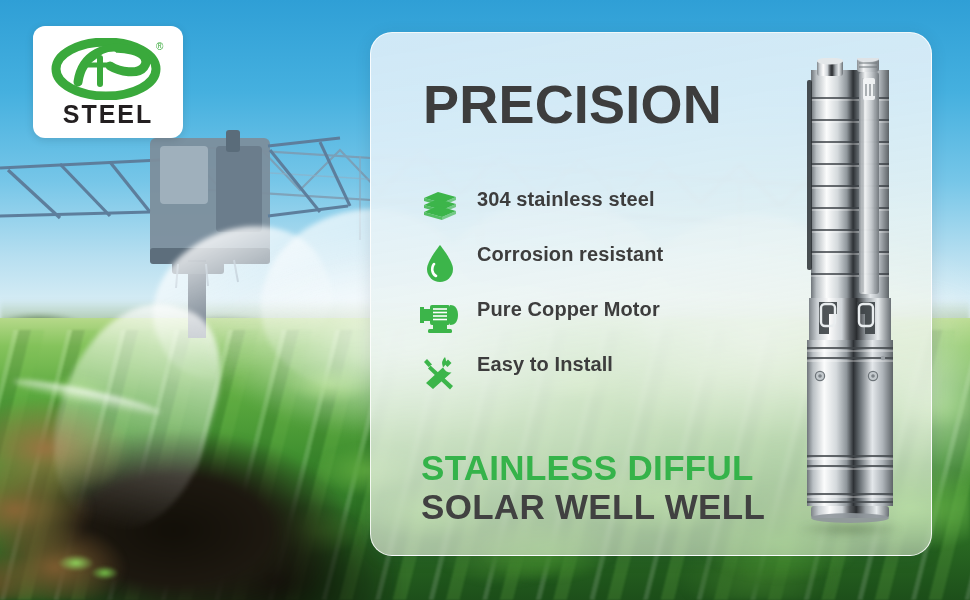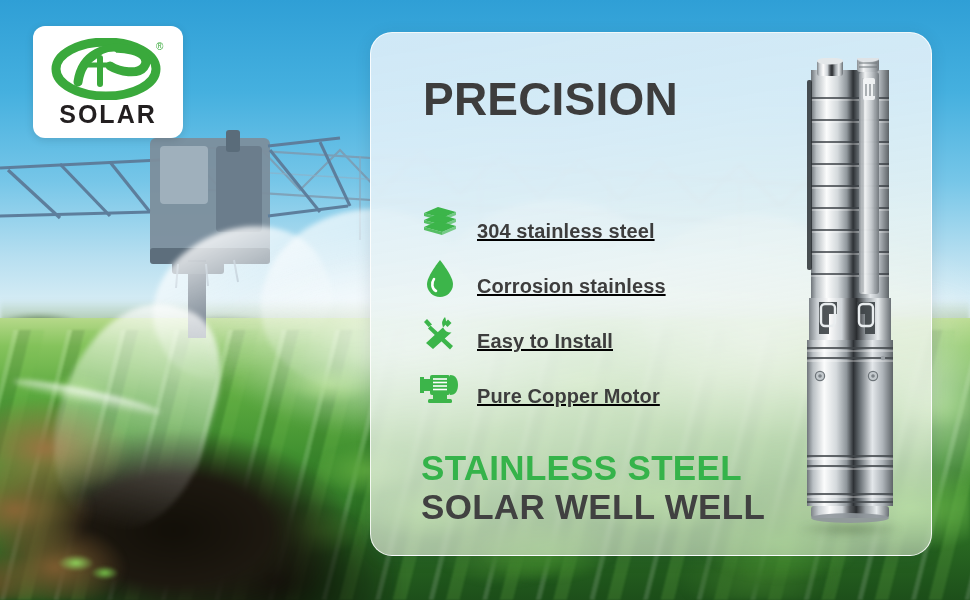--- a/index.html
+++ b/index.html
@@ -151,26 +151,26 @@
         rgba(236,243,232,.80) 66%,
         rgba(232,240,224,.66) 84%,
         rgba(228,238,218,.55) 100%);
     border:1px solid rgba(255,255,255,.85);
     box-shadow:0 3px 16px rgba(20,50,70,.13);
     backdrop-filter:blur(2px);
   }
 
   .headline {
     position:absolute; left:52px; top:40px;
-    font-size:46px; font-weight:bold; color:#3d3d3d;
+    font-size:54px; font-weight:bold; color:#3d3d3d;
     line-height:1.16; letter-spacing:.2px;
   }
 
   .features { position:absolute; left:48px; top:155px; width:330px; }
-  .feature { display:flex; align-items:flex-end; height:55px;text-decoration:underline; }
+  .feature { display:flex; align-items:flex-start; height:55px; }
   .feature .ico {
     width:42px; height:40px; flex:0 0 42px;
     display:flex; align-items:center; justify-content:center;
   }
   .feature .txt {
     margin-left:16px; font-size:20px; font-weight:bold;
     color:#3d3d3d; letter-spacing:.1px; white-space:nowrap;
   }
 
   .subhead { position:absolute; left:50px; top:415px; }
@@ -279,21 +279,21 @@
     <div class="logo-mark">
       <svg width="120" height="62" viewBox="0 0 120 62" fill="none">
         <ellipse cx="58" cy="31" rx="50" ry="27" fill="none" stroke="#3aa93c" stroke-width="9"></ellipse>
         <path d="M30 44 C 34 16, 58 6, 84 12 C 96 15, 101 22, 96 29 C 90 37, 72 34, 62 28" fill="none" stroke="#3aa93c" stroke-width="9" stroke-linecap="round"></path>
         <path d="M44 48 C 44 26, 52 16, 66 16" fill="none" stroke="#ffffff" stroke-width="5" stroke-linecap="round"></path>
         <path d="M52 46 L52 20" stroke="#3aa93c" stroke-width="6" stroke-linecap="round"></path>
         <path d="M40 27 L64 27" stroke="#3aa93c" stroke-width="5" stroke-linecap="round"></path>
         <text x="108" y="12" font-family="'Liberation Sans',sans-serif" font-size="10" fill="#3aa93c">®</text>
       </svg>
     </div>
-    <div class="logo-word">SOLAR</div>
+    <div class="logo-word">STEEL</div>
   </div>
 
   <div class="panel">
 
     <div class="headline">
       <div>PRECISION</div>
     </div>
 
     <div class="features">
 
@@ -316,35 +316,21 @@
         <span class="txt">304 stainless steel</span>
       </div>
 
       <div class="feature">
         <span class="ico">
           <svg width="30" height="38" viewBox="0 0 30 38" fill="none">
             <path d="M15 1 C 15 1, 28 17, 28 25 A 13 13 0 0 1 2 25 C 2 17, 15 1, 15 1 Z" fill="#3cb54a"></path>
             <path d="M9 20 C 6 24, 7 30, 11 32" stroke="#ffffff" stroke-width="2.6" stroke-linecap="round" fill="none"></path>
           </svg>
         </span>
-        <span class="txt">Corrosion stainless</span>
-      </div>
-
-      <div class="feature">
-        <span class="ico">
-          <svg width="38" height="36" viewBox="0 0 38 36" fill="none">
-            <g fill="#3cb54a">
-              <path d="M24 2 A 9 9 0 0 0 30.5 17.5 L 12 34 L 5 28 L 23.5 11 A 9 9 0 0 0 24 2 Z
-                       M 27 4.5 L 23 8.5 L 26.5 12 L 30.5 8 Z"></path>
-              <path d="M6 4 L3 7 L7.5 12 L11 9.5 Z"></path>
-              <path d="M9.5 10.5 L32 31 L29 34.5 L7 13.5 Z"></path>
-            </g>
-          </svg>
-        </span>
-        <span class="txt">Easy to Install</span>
+        <span class="txt">Corrosion resistant</span>
       </div>
 
       <div class="feature">
         <span class="ico">
           <svg width="42" height="34" viewBox="0 0 42 34" fill="#3cb54a">
             <rect x="11" y="4" width="20" height="20" rx="2"></rect>
             <path d="M31 4 C 37 4, 39 9, 39 14 C 39 19, 37 24, 31 24 Z"></path>
             <path d="M11 8 L5 8 L5 6 L1 6 L1 22 L5 22 L5 20 L11 20 Z"></path>
             <rect x="14" y="24" width="14" height="4"></rect>
             <rect x="9" y="28" width="24" height="4" rx="1.5"></rect>
@@ -352,24 +338,38 @@
               <line x1="14" y1="8" x2="28" y2="8"></line>
               <line x1="14" y1="11.5" x2="28" y2="11.5"></line>
               <line x1="14" y1="15" x2="28" y2="15"></line>
               <line x1="14" y1="18.5" x2="28" y2="18.5"></line>
             </g>
           </svg>
         </span>
         <span class="txt">Pure Copper Motor</span>
       </div>
 
+      <div class="feature">
+        <span class="ico">
+          <svg width="38" height="36" viewBox="0 0 38 36" fill="none">
+            <g fill="#3cb54a">
+              <path d="M24 2 A 9 9 0 0 0 30.5 17.5 L 12 34 L 5 28 L 23.5 11 A 9 9 0 0 0 24 2 Z
+                       M 27 4.5 L 23 8.5 L 26.5 12 L 30.5 8 Z"></path>
+              <path d="M6 4 L3 7 L7.5 12 L11 9.5 Z"></path>
+              <path d="M9.5 10.5 L32 31 L29 34.5 L7 13.5 Z"></path>
+            </g>
+          </svg>
+        </span>
+        <span class="txt">Easy to Install</span>
+      </div>
+
     </div>
 
     <div class="subhead">
-      <div class="sub-1">STAINLESS STEEL</div>
+      <div class="sub-1">STAINLESS DIFFUL</div>
       <div class="sub-2">SOLAR WELL WELL</div>
     </div>
 
   </div>
 
   <div class="pump-shadow"></div>
   <div class="pump">
     <svg width="110" height="470" viewBox="0 0 110 470" fill="none">
       <defs>
         <linearGradient id="steel" x1="0" y1="0" x2="1" y2="0">

